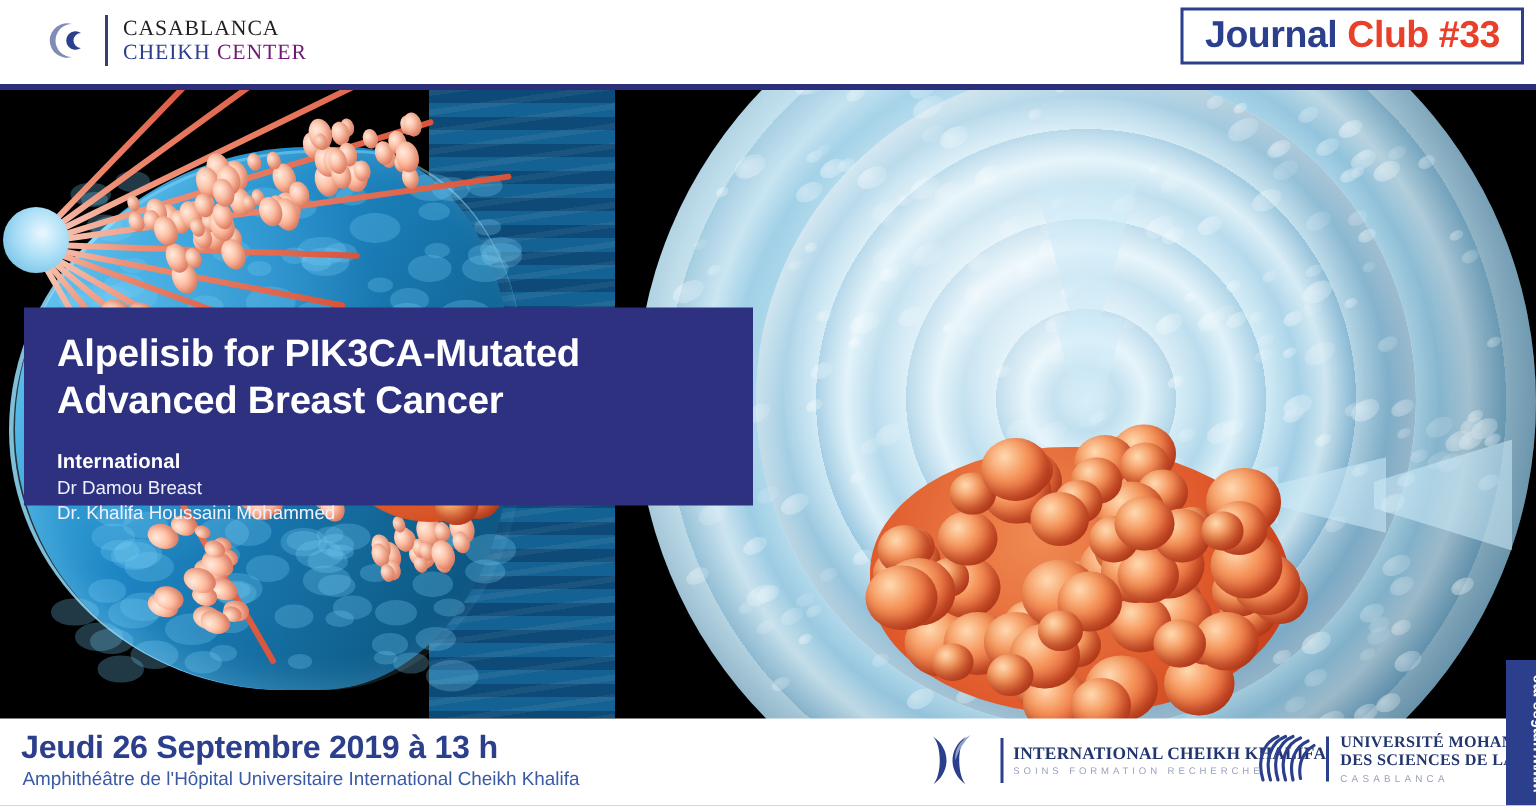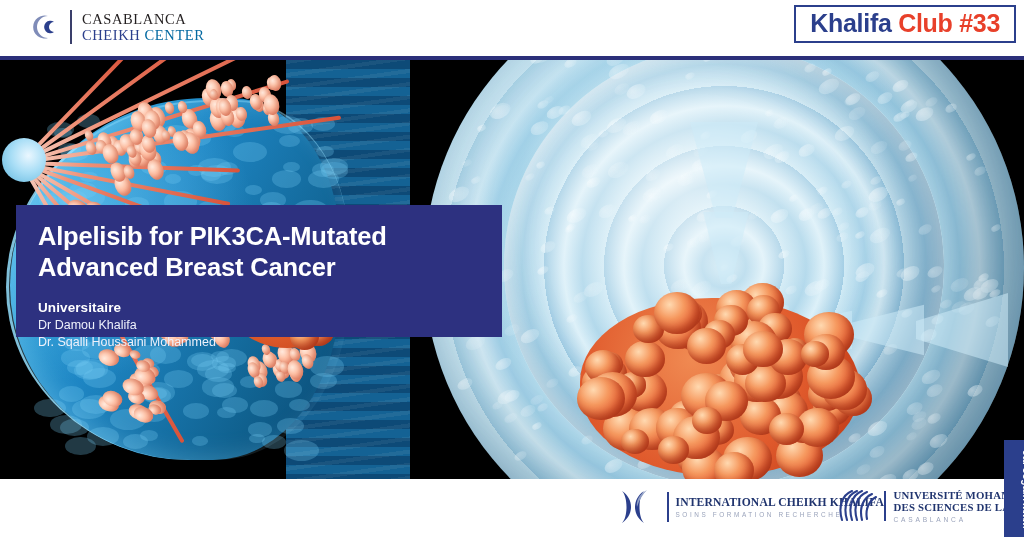--- a/index.html
+++ b/index.html
@@ -12,32 +12,32 @@
 
   .brand{position:absolute;left:12px;top:6px;display:flex;align-items:center;height:42px;}
   .brand-mark{width:52px;height:40px;flex:0 0 52px;}
   .brand-rule{width:2px;height:34px;background:#3a3f6b;margin:0 10px 0 6px;}
   .brand-text{display:flex;flex-direction:column;justify-content:center;line-height:1.12;}
   .brand-l1{font-family:"Liberation Serif","DejaVu Serif",serif;font-size:14.5px;
             letter-spacing:.6px;color:#231f20;font-weight:400;}
   .brand-l2{font-family:"Liberation Serif","DejaVu Serif",serif;font-size:14.5px;
             letter-spacing:.6px;font-weight:400;}
   .brand-l2 .blue{color:#2b3f8c;}
-  .brand-l2 .dark{color:#0369a1;}
+  .brand-l2 .dark{color:#701a75;}
 
   .jc-box{position:absolute;right:8px;top:5px;border:2.5px solid #2b3f8c;
           padding:3px 14px 5px 14px;background:#ffffff;}
   .jc-text{font-size:25px;font-weight:bold;letter-spacing:-.3px;white-space:nowrap;line-height:1.05;}
   .jc-text .b{color:#2b3f8c;}
   .jc-text .r{color:#e8402a;}
 
   .hdr-rule{position:absolute;left:0;top:56px;width:1024px;height:4px;background:#2b2f7a;}
 
   
-  .band{position:absolute;left:0;top:60px;width:1024px;height:419px;background:#000000;overflow:hidden;}
+  .band{position:absolute;left:0;top:60px;width:1024px;height:472px;background:#000000;overflow:hidden;}
 
   
   .sphere{position:absolute;left:424px;top:-92px;width:600px;height:600px;border-radius:50%;
      background:
        radial-gradient(circle at 42% 36%,
          rgba(255,255,255,.55) 0%, rgba(214,238,247,.5) 16%,
          rgba(150,205,230,.35) 30%, rgba(150,205,230,0) 46%),
        repeating-radial-gradient(circle at 50% 50%,
          #bfe2f0 0px,#9ccde5 26px,#cfe9f4 46px,#8fc4de 70px),
        radial-gradient(circle at 50% 50%, #a8d4e8 0%, #6fb0d2 70%, #4e90b6 100%);
@@ -149,21 +149,21 @@
         <path d="M42 15 A6.2 6.2 0 1 0 42 25 A4.8 4.8 0 1 1 42 15 Z" fill="#2b3f8c"></path>
       </svg>
       <div class="brand-rule"></div>
       <div class="brand-text">
         <div class="brand-l1">CASABLANCA</div>
         <div class="brand-l2"><span class="blue">CHEIKH</span><span class="dark"> CENTER</span></div>
       </div>
     </div>
 
     <div class="jc-box">
-      <div class="jc-text"><span class="b">Khalifa</span> <span class="r">Club #33</span></div>
+      <div class="jc-text"><span class="b">Journal</span> <span class="r">Club #33</span></div>
     </div>
   </div>
   <div class="hdr-rule"></div>
 
   <div class="band">
 
     <div class="sphere">
       <div class="sphere-core"></div>
       <div class="cells" id="cellhost">
           <div class="cell" style="left:295.5px;top:297.21px;width:9px;height:5.58px;opacity:0.3"></div>
@@ -859,27 +859,31 @@
             <div class="lob" style="left:62.38133767482984px;top:86.94268797611473px;width:18.641876571684406px;height:17.3369452116665px"></div>
             <div class="lob" style="left:43.84900453442748px;top:50.36682571558575px;width:33.35711980613269px;height:31.0221214197034px"></div>
             <div class="lob" style="left:73.00509366539208px;top:8.098913456986693px;width:25.89048040672833px;height:24.07814677825735px"></div>
           </div>
       </div>
     </div>
 
     <div class="title-panel">
       <div class="title-inner">
         <h1 class="title-main">Alpelisib for PIK3CA-Mutated Advanced Breast Cancer</h1>
-        <div class="speakers-head">Universitaire</div>
-        <p class="speaker">Dr Damou Khalifa</p>
-        <p class="speaker">Dr. Sqalli Houssaini Mohammed</p>
+        <div class="speakers-head">International</div>
+        <p class="speaker">Dr Damou Breast</p>
+        <p class="speaker">Dr. Khalifa Houssaini Mohammed</p>
       </div>
     </div>
   </div>
 
+  <div class="footer">
+    <div class="date-line">Jeudi 26 Septembre 2019 à 13 h</div>
+    <div class="venue-line">Amphithéâtre de l'Hôpital Universitaire International Cheikh Khalifa</div>
+  </div>
 
   <div class="logo-huich">
     <svg class="huich-mark" viewBox="0 0 46 40">
       <path d="M8 4 C20 12, 20 28, 8 36 C14 30, 14 10, 8 4 Z" fill="#2b3f8c"></path>
       <path d="M30 4 C18 12, 18 28, 30 36 C24 30, 24 10, 30 4 Z" fill="#2b3f8c"></path>
       <path d="M33 3 C25 7, 22 14, 23 20 C25 13, 29 7, 33 3 Z" fill="#8f9ec4"></path>
     </svg>
     <div class="huich-rule"></div>
     <div class="huich-txt">
       <div class="huich-l2">INTERNATIONAL CHEIKH KHALIFA</div>

